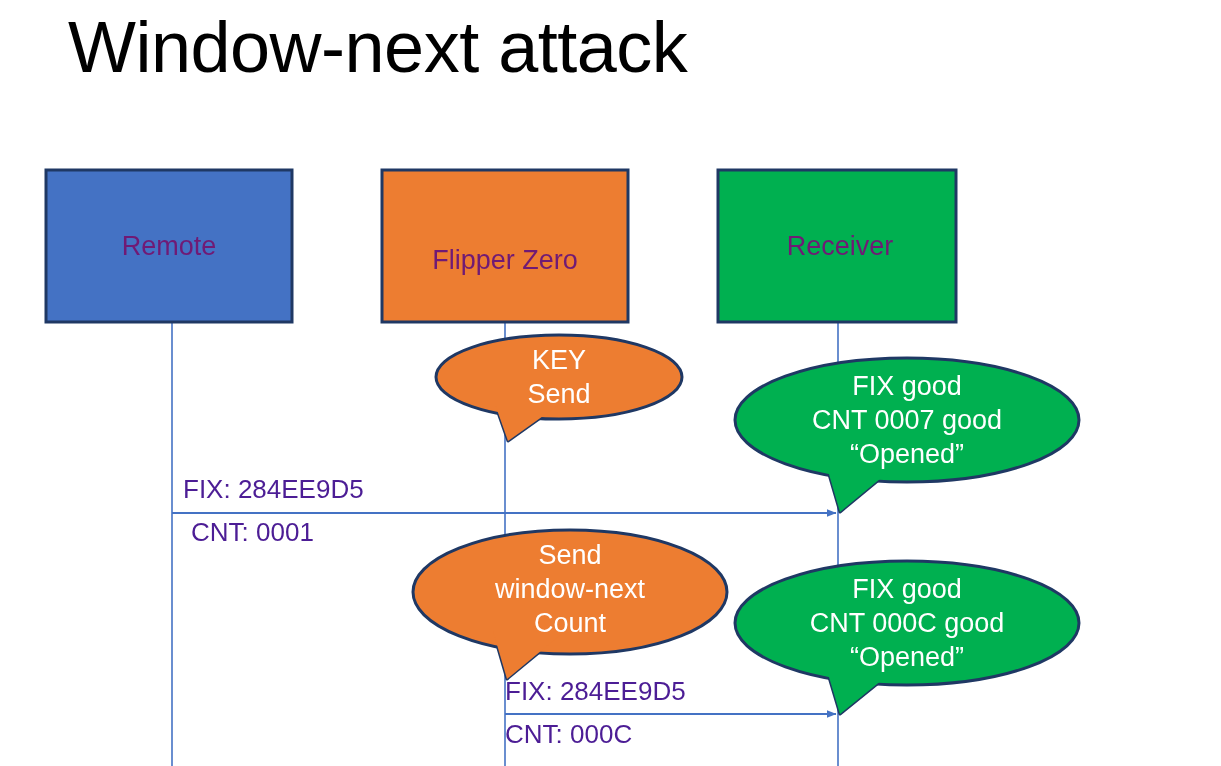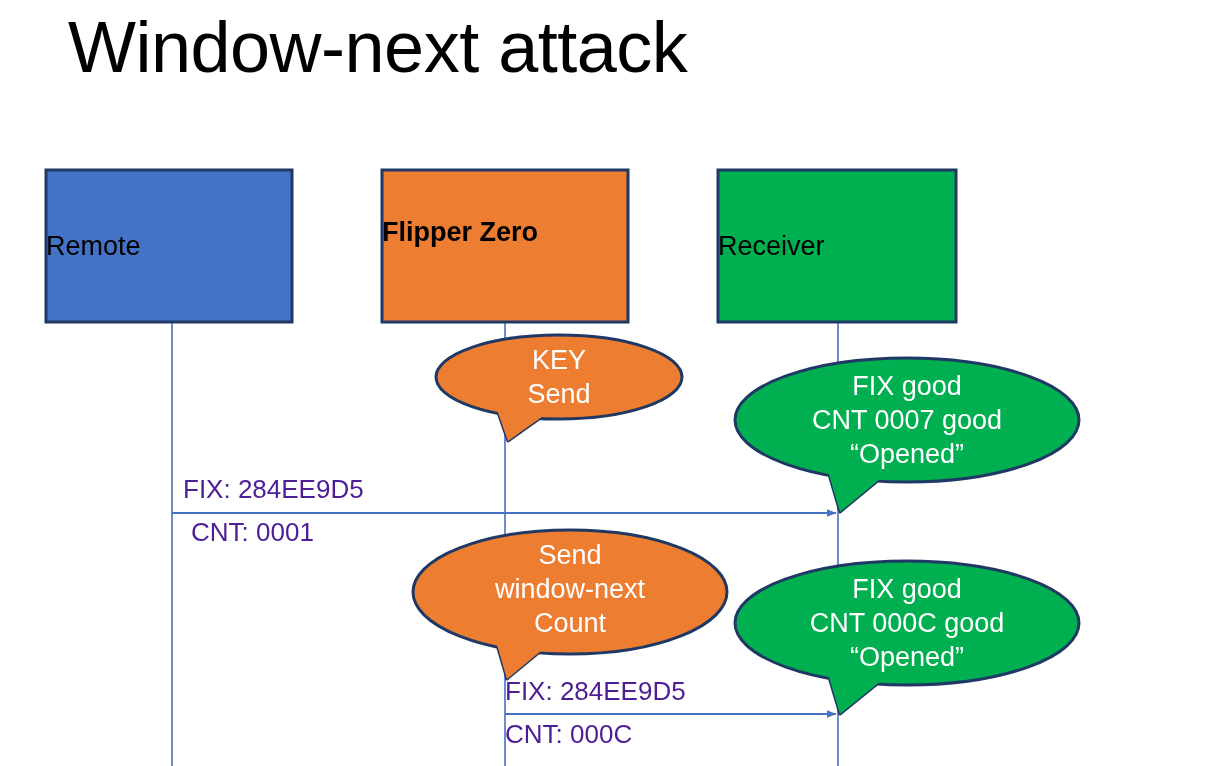--- a/index.html
+++ b/index.html
@@ -36,23 +36,24 @@
   #canvas {
     position: absolute;
     left: 0;
     top: 0;
     width: 1221px;
     height: 766px;
   }
   
   .actor-label {
     position: absolute;
-    color: #000000;
+    color: #701a75;
     font-size: 27px;
     line-height: 33px;
+    text-align: center;
     white-space: nowrap;
   }
   .bubble-label {
     position: absolute;
     color: #ffffff;
     font-size: 27px;
     line-height: 34px;
     text-align: center;
   }
   .msg-label {
@@ -108,21 +109,21 @@
     </g>
 
     <g>
       <path d="M 840,714 L 826,667 L 898,667 Z" fill="#00B050" stroke="#1F3864" stroke-width="3" stroke-linejoin="round"></path>
       <ellipse cx="907" cy="623" rx="172" ry="62" fill="#00B050" stroke="#1F3864" stroke-width="3"></ellipse>
       <path d="M 840,714 L 826,667 L 898,667 Z" fill="#00B050" stroke="none"></path>
     </g>
   </svg>
 
   <div class="actor-label" style="left:46px; top:230px; width:246px;">Remote</div>
-  <div class="actor-label" style="left:382px; top:216px; width:246px;font-weight:bold;">Flipper Zero</div>
+  <div class="actor-label" style="left:382px; top:244px; width:246px;">Flipper Zero</div>
   <div class="actor-label" style="left:718px; top:230px; width:244px;">Receiver</div>
 
   <div class="bubble-label" style="left:436px; top:343px; width:246px;">
     <div>KEY</div>
     <div>Send</div>
   </div>
 
   <div class="bubble-label" style="left:735px; top:369px; width:344px;">
     <div>FIX good</div>
     <div>CNT 0007 good</div>

